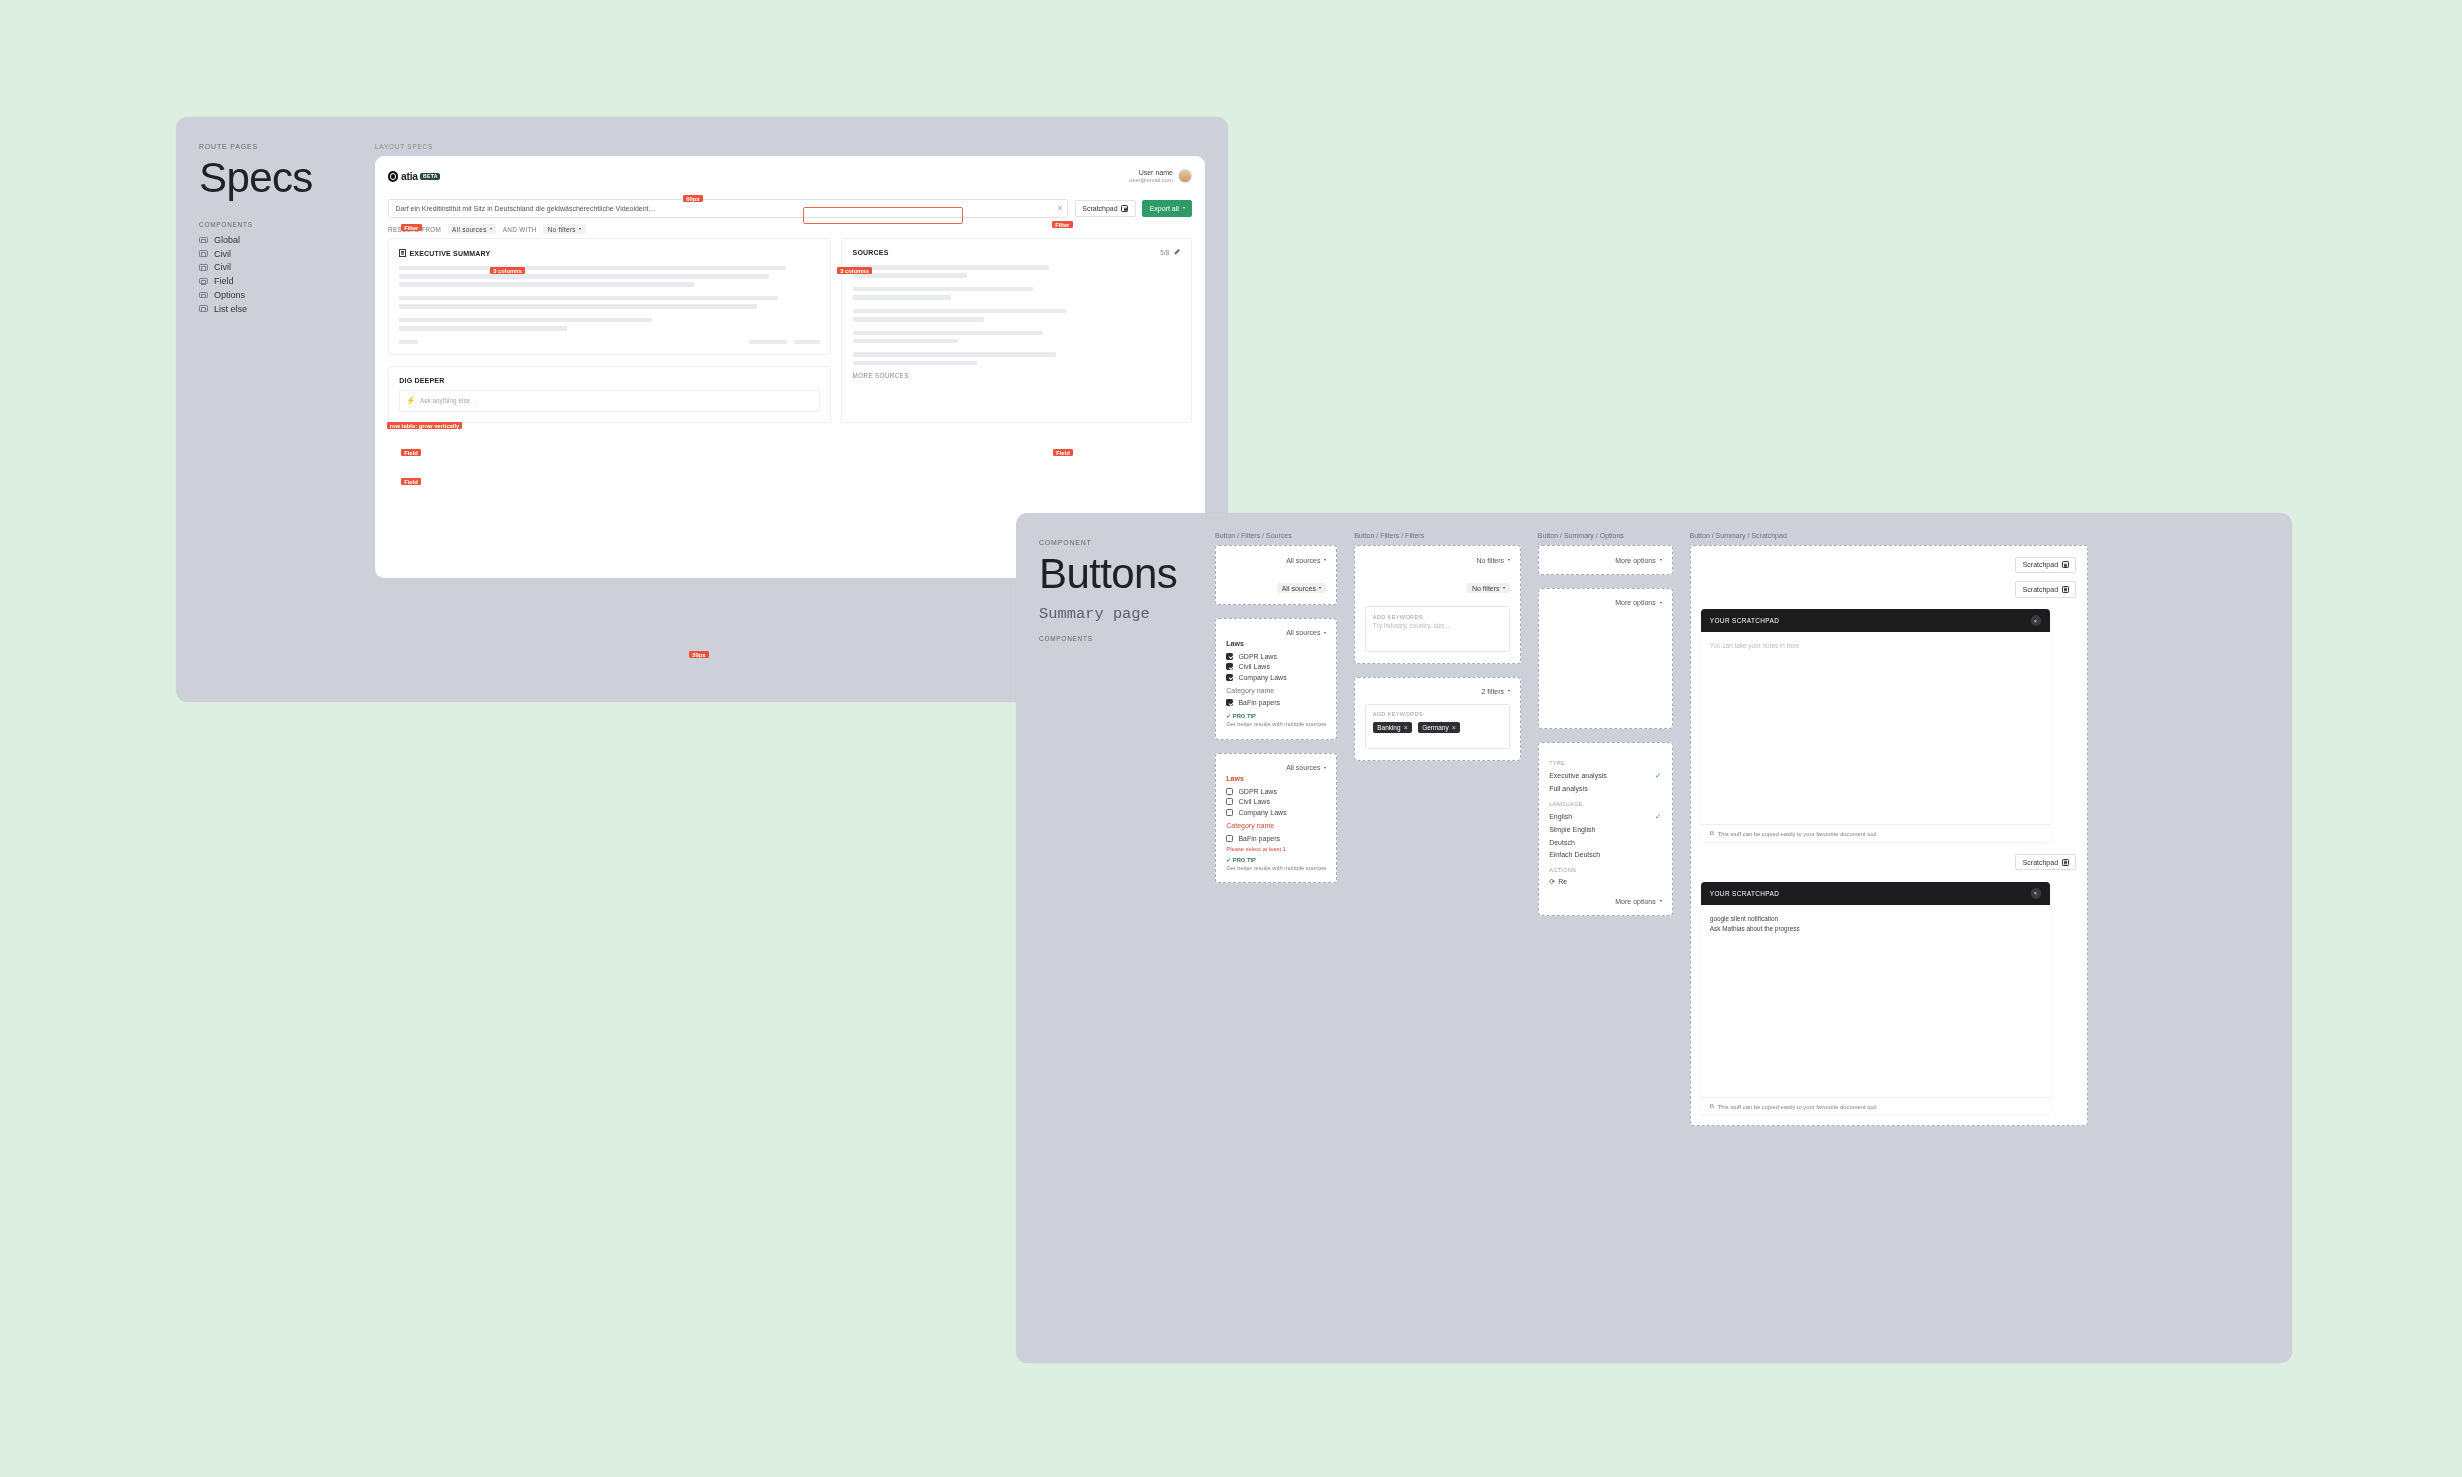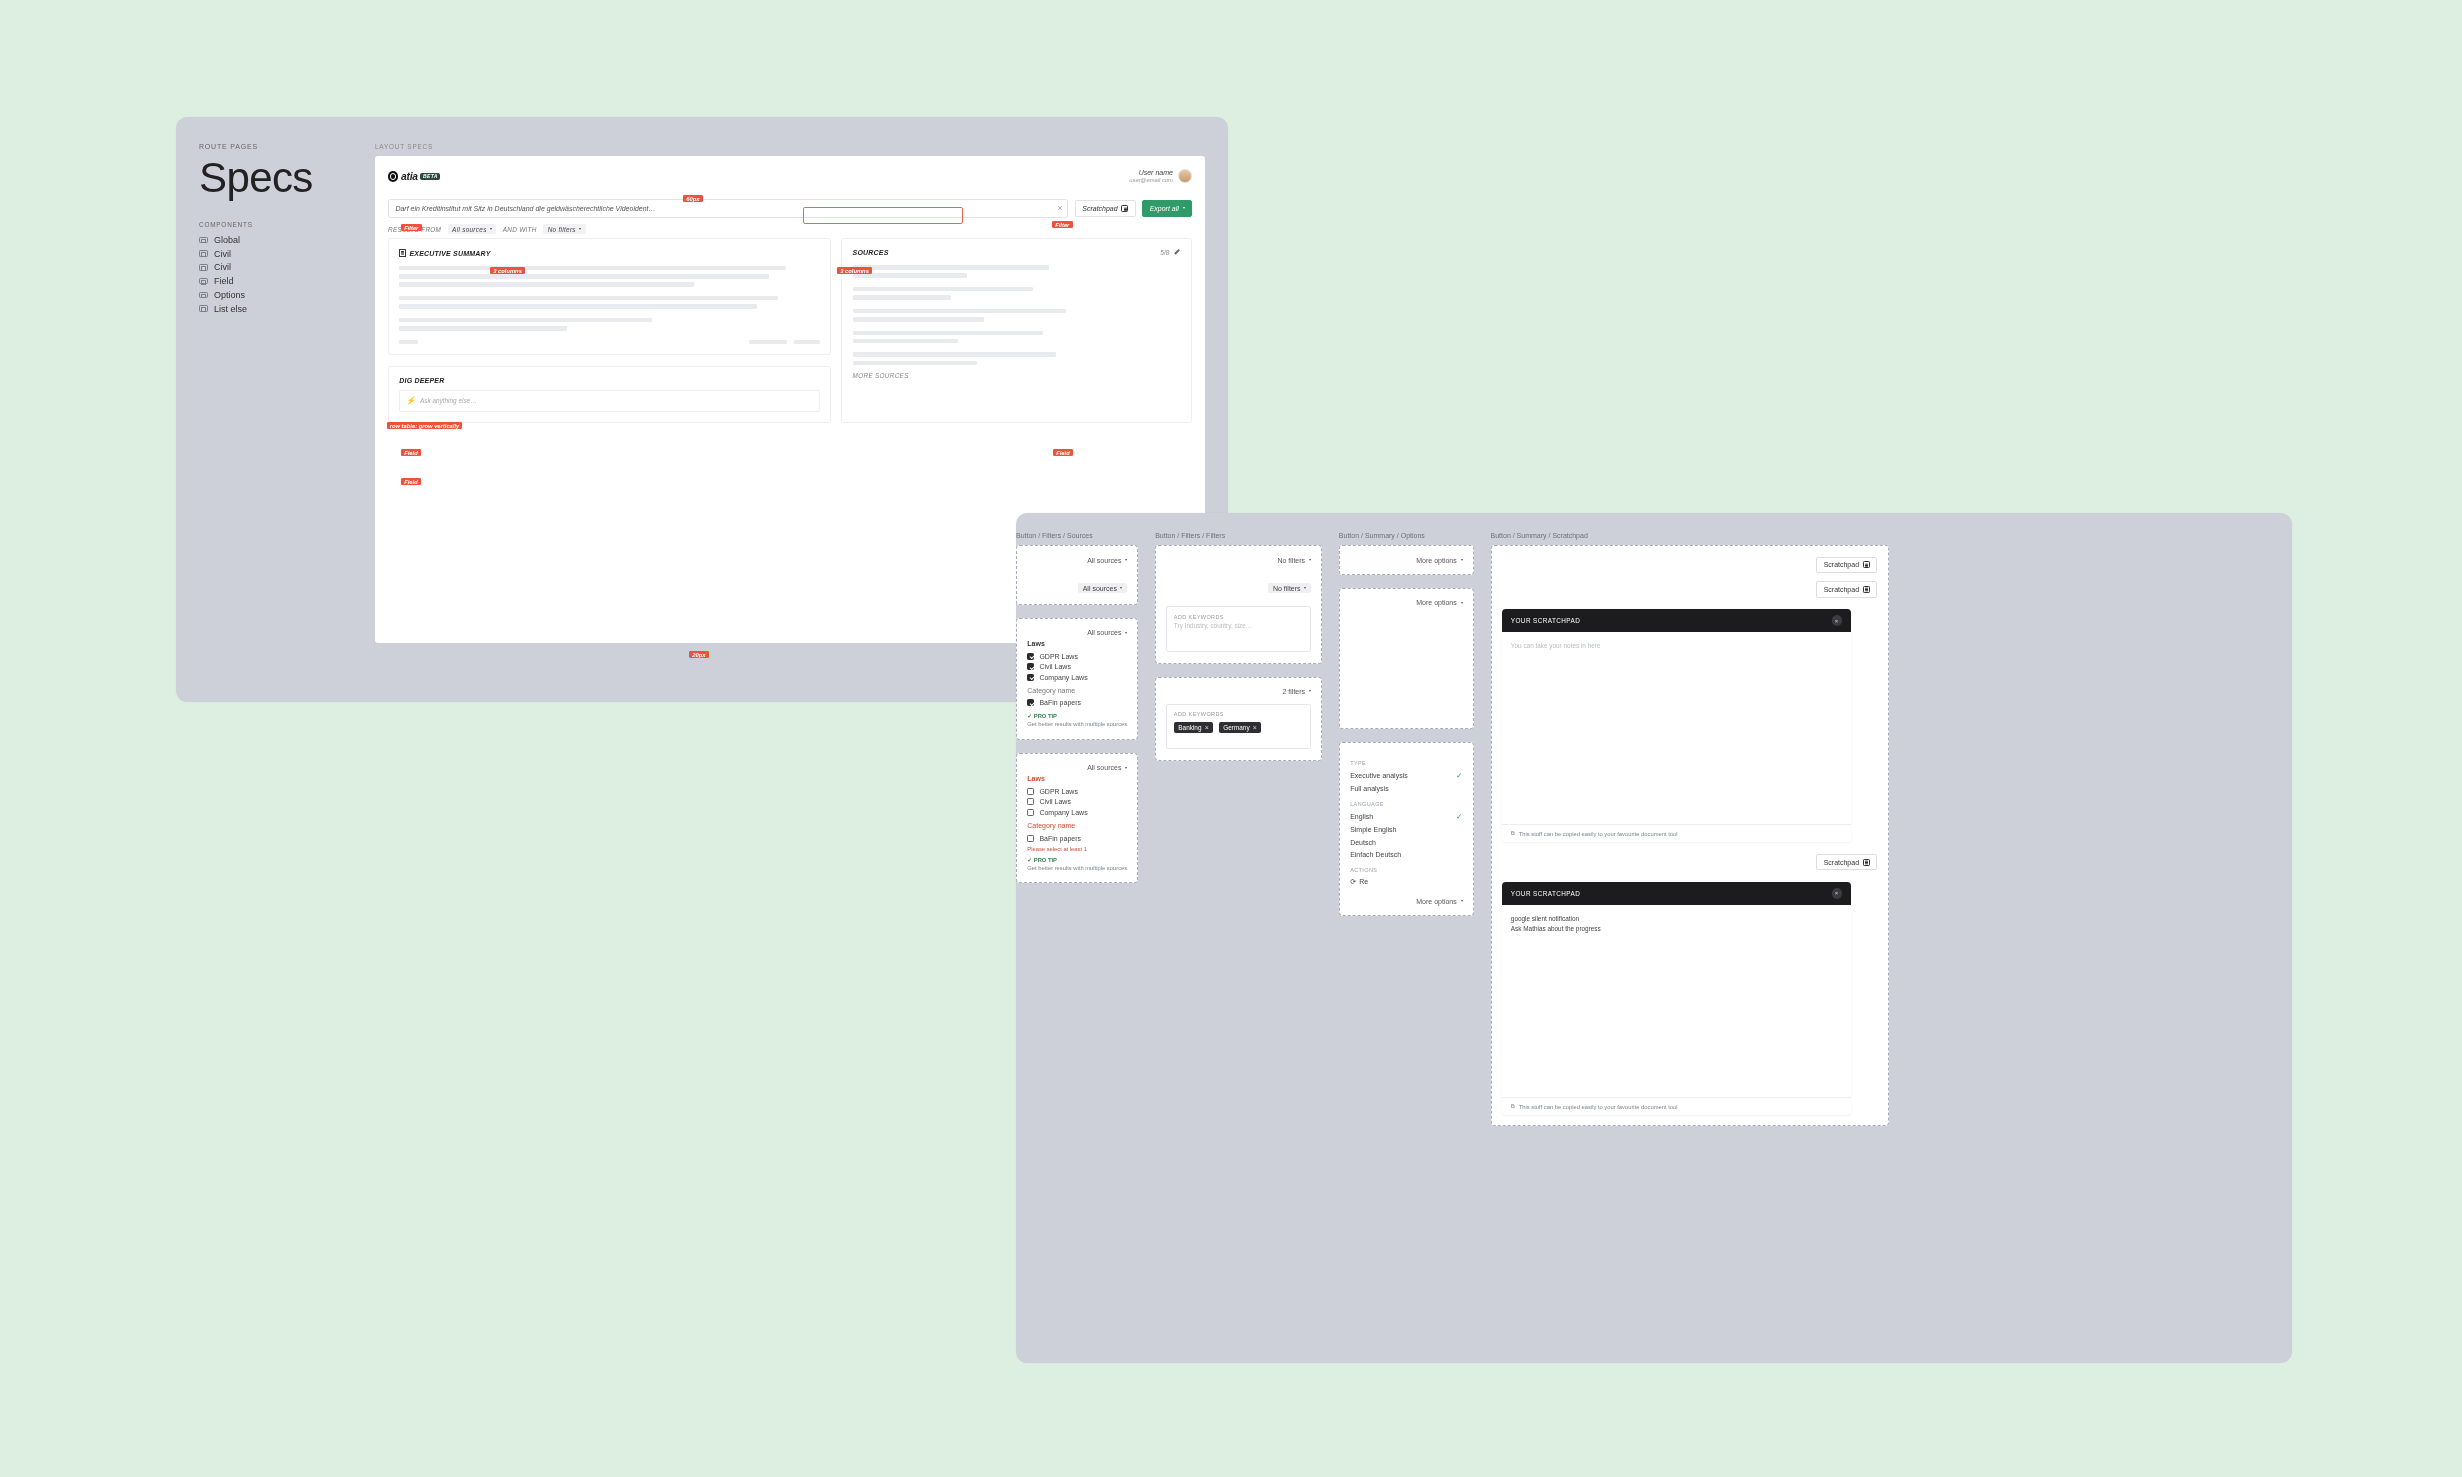--- a/index.html
+++ b/index.html
@@ -44,26 +44,25 @@
   }
 
   .board-canvas {
     flex: 1;
     padding: 26px 23px 23px 0;
     position: relative;
   }
   .canvas-eyebrow { font-size: 6.4px; letter-spacing: 0.8px; color: #888; margin-bottom: 6.4px; text-transform: uppercase;}
   .mock {
     background: #fff;
-    border-radius: 3px;
+    border-radius: 9px;
     width: 100%;
-    height: 487px;
+    height: 422px;
     padding: 9px 13px 10.3px;
     position: relative;
-    font-style: italic;
   }
   .mock-top { display: flex; justify-content: space-between; align-items: center; height: 22px; }
   .atia-logo { display: flex; align-items: center; gap: 2.6px; }
   .atia-dot { width: 10.3px; height: 10.3px; border-radius: 50%; background:#111; display:flex; align-items:center; justify-content:center;}
   .atia-dot::after{content:'';width:4.5px;height:4.5px;border:1px solid #fff;border-radius:50%;}
   .atia-word { font-weight: 700; font-size: 10.3px; letter-spacing: -0.2px;}
   .atia-badge { background:#2b4a3e;color:#fff;font-size:5.1px;padding:0.6px 2.6px;border-radius:1.9px;font-weight:700;letter-spacing:0.3px;}
   .user-block { text-align: right; line-height: 1.1; display:flex; align-items:center; gap:5.1px;}
   .user-text div:first-child{font-size:7px;color:#444;}
   .user-text div:last-child{font-size:5.8px;color:#999;}
@@ -318,20 +317,26 @@
       <div class="ann" style="left:26px;top:292px;"><span class="ann-tag">Field</span></div>
       <div class="ann" style="left:678px;top:292px;"><span class="ann-tag">Field</span></div>
       <div class="ann" style="left:11.5px;top:265px;"><span class="ann-tag">row table: grow vertically</span></div>
       <div class="ann" style="left:26px;top:321px;"><span class="ann-tag">Field</span></div>
       <div class="ann" style="left:314px;top:494px;"><span class="ann-tag">20px</span></div>
     </div>
   </div>
 </div>
 
 <div class="board board2">
+  <aside class="board-side">
+    <div class="eyebrow">COMPONENT</div>
+    <h1 class="board-title">Buttons</h1>
+    <div class="board-sub">Summary page</div>
+    <div class="side-section-label">COMPONENTS</div>
+  </aside>
 
   <div class="board2-canvas">
 
     <div class="vcol">
       <div class="col-head">Button / Filters / Sources</div>
       <div class="variant">
         <div class="discrete">
             <span class="d-btn">
               <span>All sources</span>
               <span class="chev"></span>

